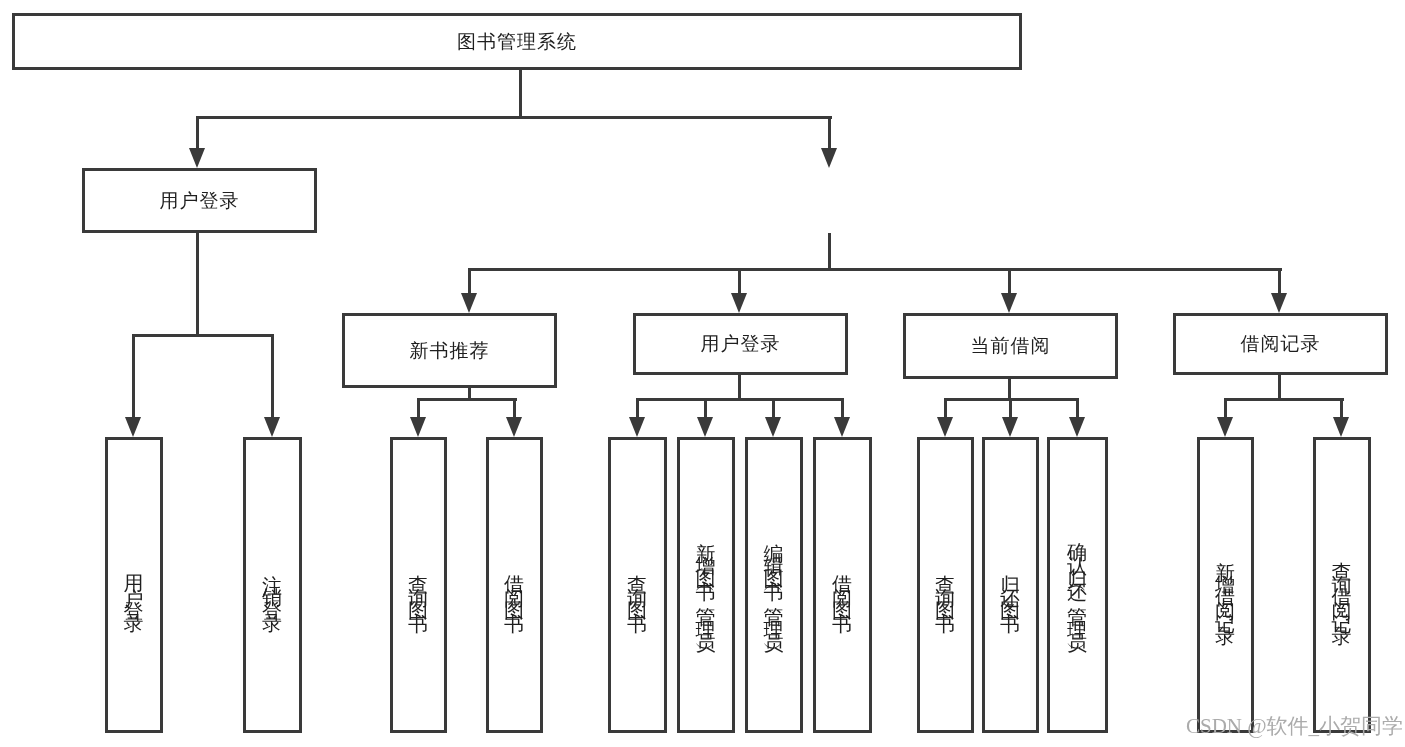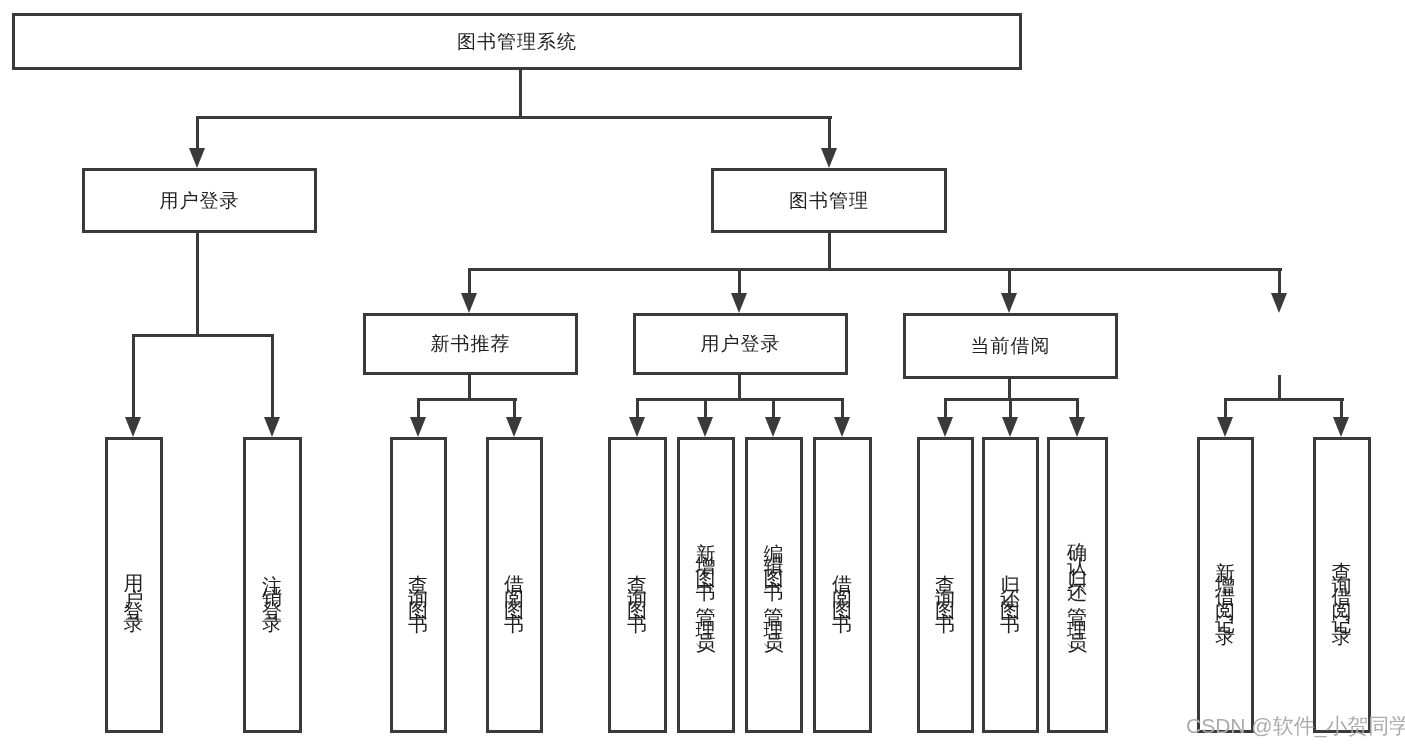--- a/index.html
+++ b/index.html
@@ -1,20 +1,20 @@
 <!DOCTYPE html>
 <html style="--line: #3a3a3a; --text: #1f1f1f; --watermark: #ababab; --background: #ffffff;"><head>
 <meta charset="utf-8">
 <style>
   html,body{margin:0;padding:0;background:var(--background,#fff);}
   #stage{
     position:relative;
     width:1405px;height:747px;
     background:var(--background,#fff);
-    font-family:Liberation Sans, sans-serif;
+    font-family:Liberation Serif, serif;
     overflow:hidden;
   }
   .box{
     position:absolute;box-sizing:border-box;
     border:3px solid var(--line,#3a3a3a);
     background:#fff;
     display:flex;align-items:center;justify-content:center;
     z-index:2;
   }
   .hbox span{
@@ -47,36 +47,36 @@
 <div id="stage">
 
   <div class="box hbox" style="left:12px;top:13px;width:1010px;height:57px">
     <span>图书管理系统</span>
   </div>
 
   <div class="box hbox" style="left:82px;top:168px;width:235px;height:65px">
     <span>用户登录</span>
   </div>
 
-  <div class="box hbox" style="left:711px;top:168px;width:236px;height:65px">
-    <span>图书管理</span>
-  </div>
 
-  <div class="box hbox" style="left:363px;top:313px;width:215px;height:62px">
+  <div class="box hbox" style="left:342px;top:313px;width:215px;height:75px">
     <span>新书推荐</span>
   </div>
 
   <div class="box hbox" style="left:633px;top:313px;width:215px;height:62px">
     <span>用户登录</span>
   </div>
 
   <div class="box hbox" style="left:903px;top:313px;width:215px;height:66px">
     <span>当前借阅</span>
   </div>
 
+  <div class="box hbox" style="left:1173px;top:313px;width:215px;height:62px">
+    <span>借阅记录</span>
+  </div>
 
   <div class="box vbox" style="left:105px;top:437px;width:58px;height:296px">
     <span>用户登录</span>
   </div>
   <div class="box vbox" style="left:243px;top:437px;width:59px;height:296px">
     <span>注销登录</span>
   </div>
 
   <div class="box vbox" style="left:390px;top:437px;width:57px;height:296px">
     <span>查询图书</span>

